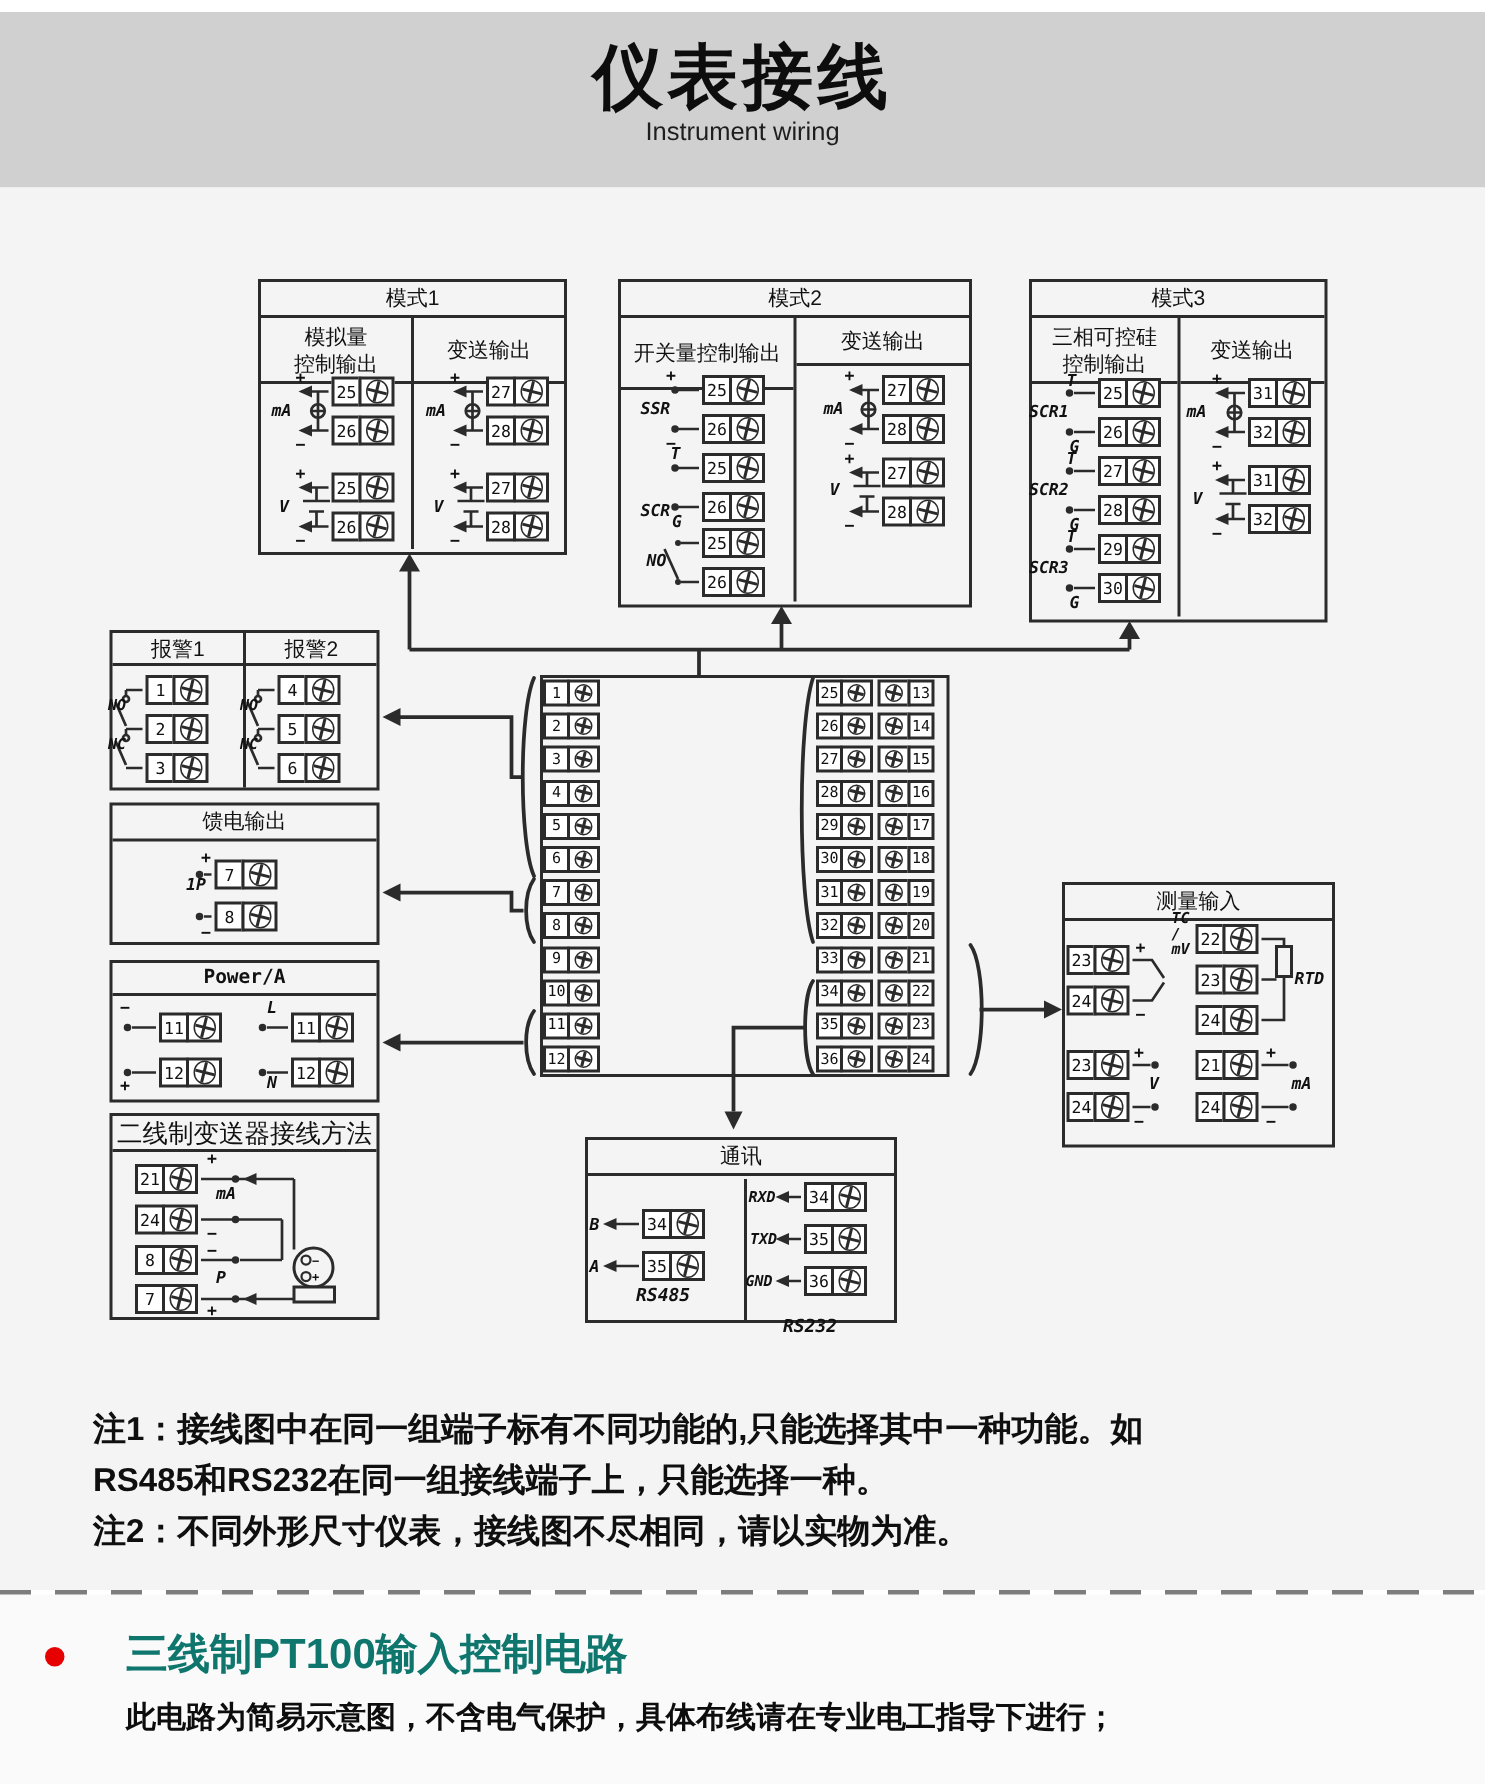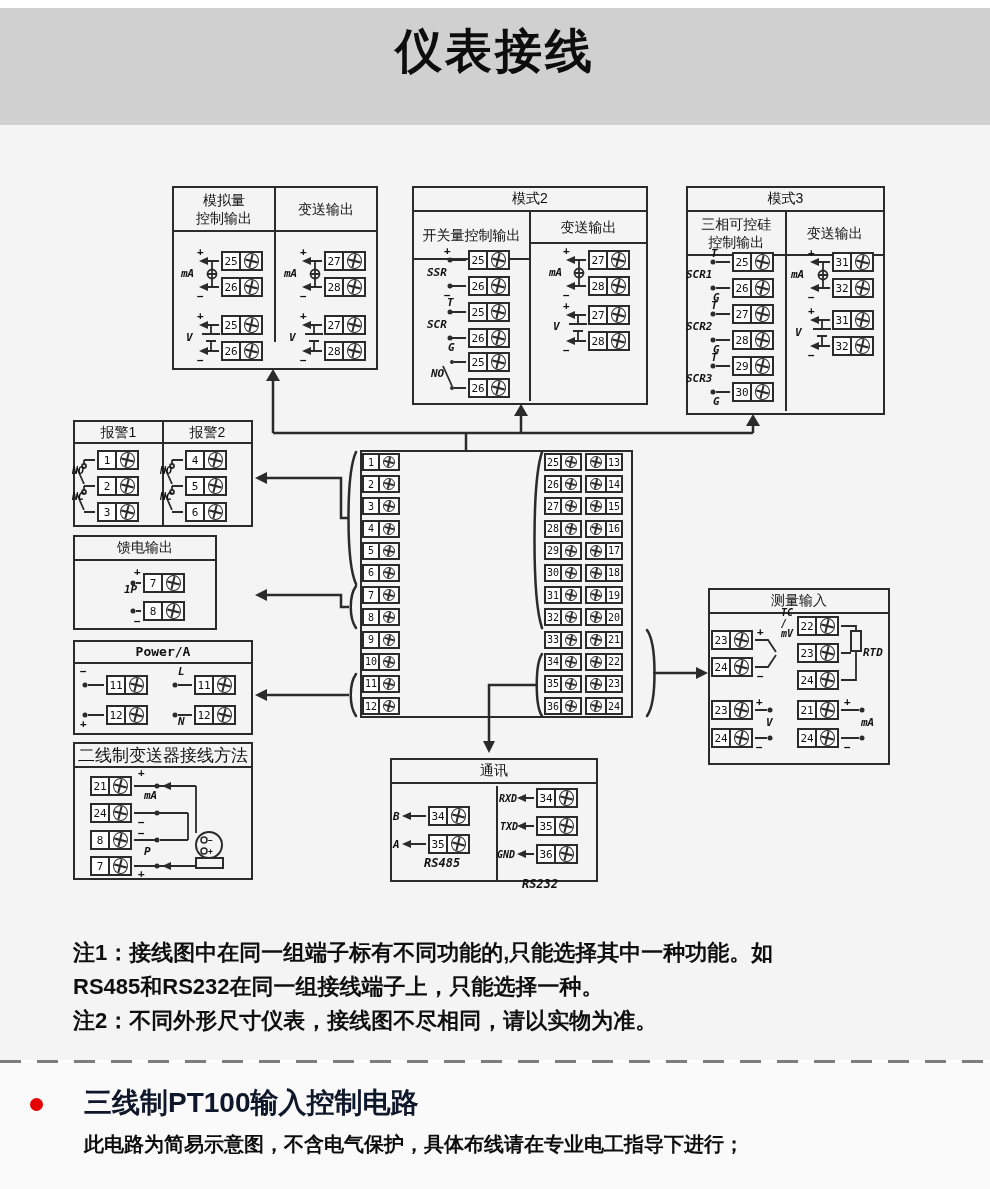--- a/index.html
+++ b/index.html
@@ -32,36 +32,38 @@
   .vcol .term{position:static}
   .trow{display:flex}
   .term.sm{height:18px}
   .sm .tn{width:18px;font-size:10px}
   .sm .tc{width:22px}
   .sm .screw{width:12px;height:12px}
   .trow .term.rev{margin-left:3px}
   .lbl{position:absolute;z-index:7;font-family:"DejaVu Sans Mono",monospace;font-weight:bold;font-size:11px;color:#111;line-height:1.05;white-space:pre-line}
   .s10{font-size:10px}.s12{font-size:12px}.s8{font-size:8px;z-index:8}
   .wires{position:absolute;left:0;top:0;z-index:5;pointer-events:none}
-  .notes-line{position:absolute;left:73px;font-weight:700;font-size:22px;color:#0f0f0f;z-index:4;white-space:nowrap}
+  .notes-line{position:absolute;left:62px;font-weight:700;font-size:22px;color:#0f0f0f;z-index:4;white-space:nowrap}
   .dash{position:absolute;left:0;top:1060px;width:990px;height:3px;background:repeating-linear-gradient(90deg,#7d7d7d 0 21px,transparent 21px 37px);z-index:2}
   .bullet{position:absolute;left:30px;top:1098px;width:13px;height:13px;border-radius:50%;background:#e60000;z-index:3}
-  .bheading{position:absolute;left:84px;top:1084px;font-size:28px;font-weight:700;color:#0f172a;z-index:3;white-space:nowrap}
+  .bheading{position:absolute;left:84px;top:1084px;font-size:28px;font-weight:700;color:#0f766e;z-index:3;white-space:nowrap}
   .bdesc{position:absolute;left:84px;top:1131px;font-size:20px;font-weight:700;color:#0d0d0d;z-index:3;white-space:nowrap}
 </style>
 </head>
 <body>
 
 <div class="canvas">
   <div class="band"></div>
   <div class="main-bg"></div>
   <div class="bottom-bg"></div>
   <div class="h-title">仪表接线</div>
+  <div class="h-sub">Instrument wiring</div>
 
   <div class="box" style="left:172px;top:186px;width:206px;height:184px">
+    <div class="btitle">模式1</div>
     <div class="bcols">
       <div class="bcol bdiv">
           <div class="bhead pre" style="height:44px">模拟量
 控制输出</div>
         </div>
       <div class="bcol">
           <div class="bhead" style="height:44px">变送输出</div>
         </div>
     </div>
   </div>
@@ -91,21 +93,21 @@
   <div class="box" style="left:73px;top:420px;width:180px;height:107px">
     <div class="bcols full">
       <div class="bcol bdiv">
           <div class="bhead" style="height:22px">报警1</div>
         </div>
       <div class="bcol">
           <div class="bhead" style="height:22px">报警2</div>
         </div>
     </div>
   </div>
-  <div class="box" style="left:73px;top:535px;width:144px;height:95px">
+  <div class="box" style="left:73px;top:535px;width:180px;height:95px">
     <div class="btitle">馈电输出</div>
   </div>
   <div class="box" style="left:73px;top:640px;width:180px;height:95px">
     <div class="bcols full">
       <div class="bcol">
           <div class="bhead mono" style="height:22px">Power/A</div>
         </div>
     </div>
   </div>
   <div class="box" style="left:73px;top:742px;width:180px;height:138px">
@@ -862,21 +864,21 @@
   <i class="lbl" style="left:197px;top:310px">+</i>
   <i class="lbl" style="left:197px;top:355px">−</i>
   <i class="lbl" style="left:300px;top:246px">+</i>
   <i class="lbl" style="left:300px;top:291px">−</i>
   <i class="lbl" style="left:300px;top:310px">+</i>
   <i class="lbl" style="left:300px;top:355px">−</i>
 
   <i class="lbl" style="left:427px;top:267px">SSR</i>
   <i class="lbl" style="left:444px;top:245px">+</i>
   <i class="lbl" style="left:444px;top:290px">−</i>
-  <i class="lbl" style="left:427px;top:319px">SCR</i>
+  <i class="lbl" style="left:427px;top:335px">SCR</i>
   <i class="lbl" style="left:447px;top:297px">T</i>
   <i class="lbl" style="left:448px;top:342px">G</i>
   <i class="lbl" style="left:431px;top:368px">NO</i>
   <i class="lbl" style="left:549px;top:267px">mA</i>
   <i class="lbl" style="left:563px;top:245px">+</i>
   <i class="lbl" style="left:563px;top:290px">−</i>
   <i class="lbl" style="left:553px;top:321px">V</i>
   <i class="lbl" style="left:563px;top:300px">+</i>
   <i class="lbl" style="left:563px;top:345px">−</i>
 

